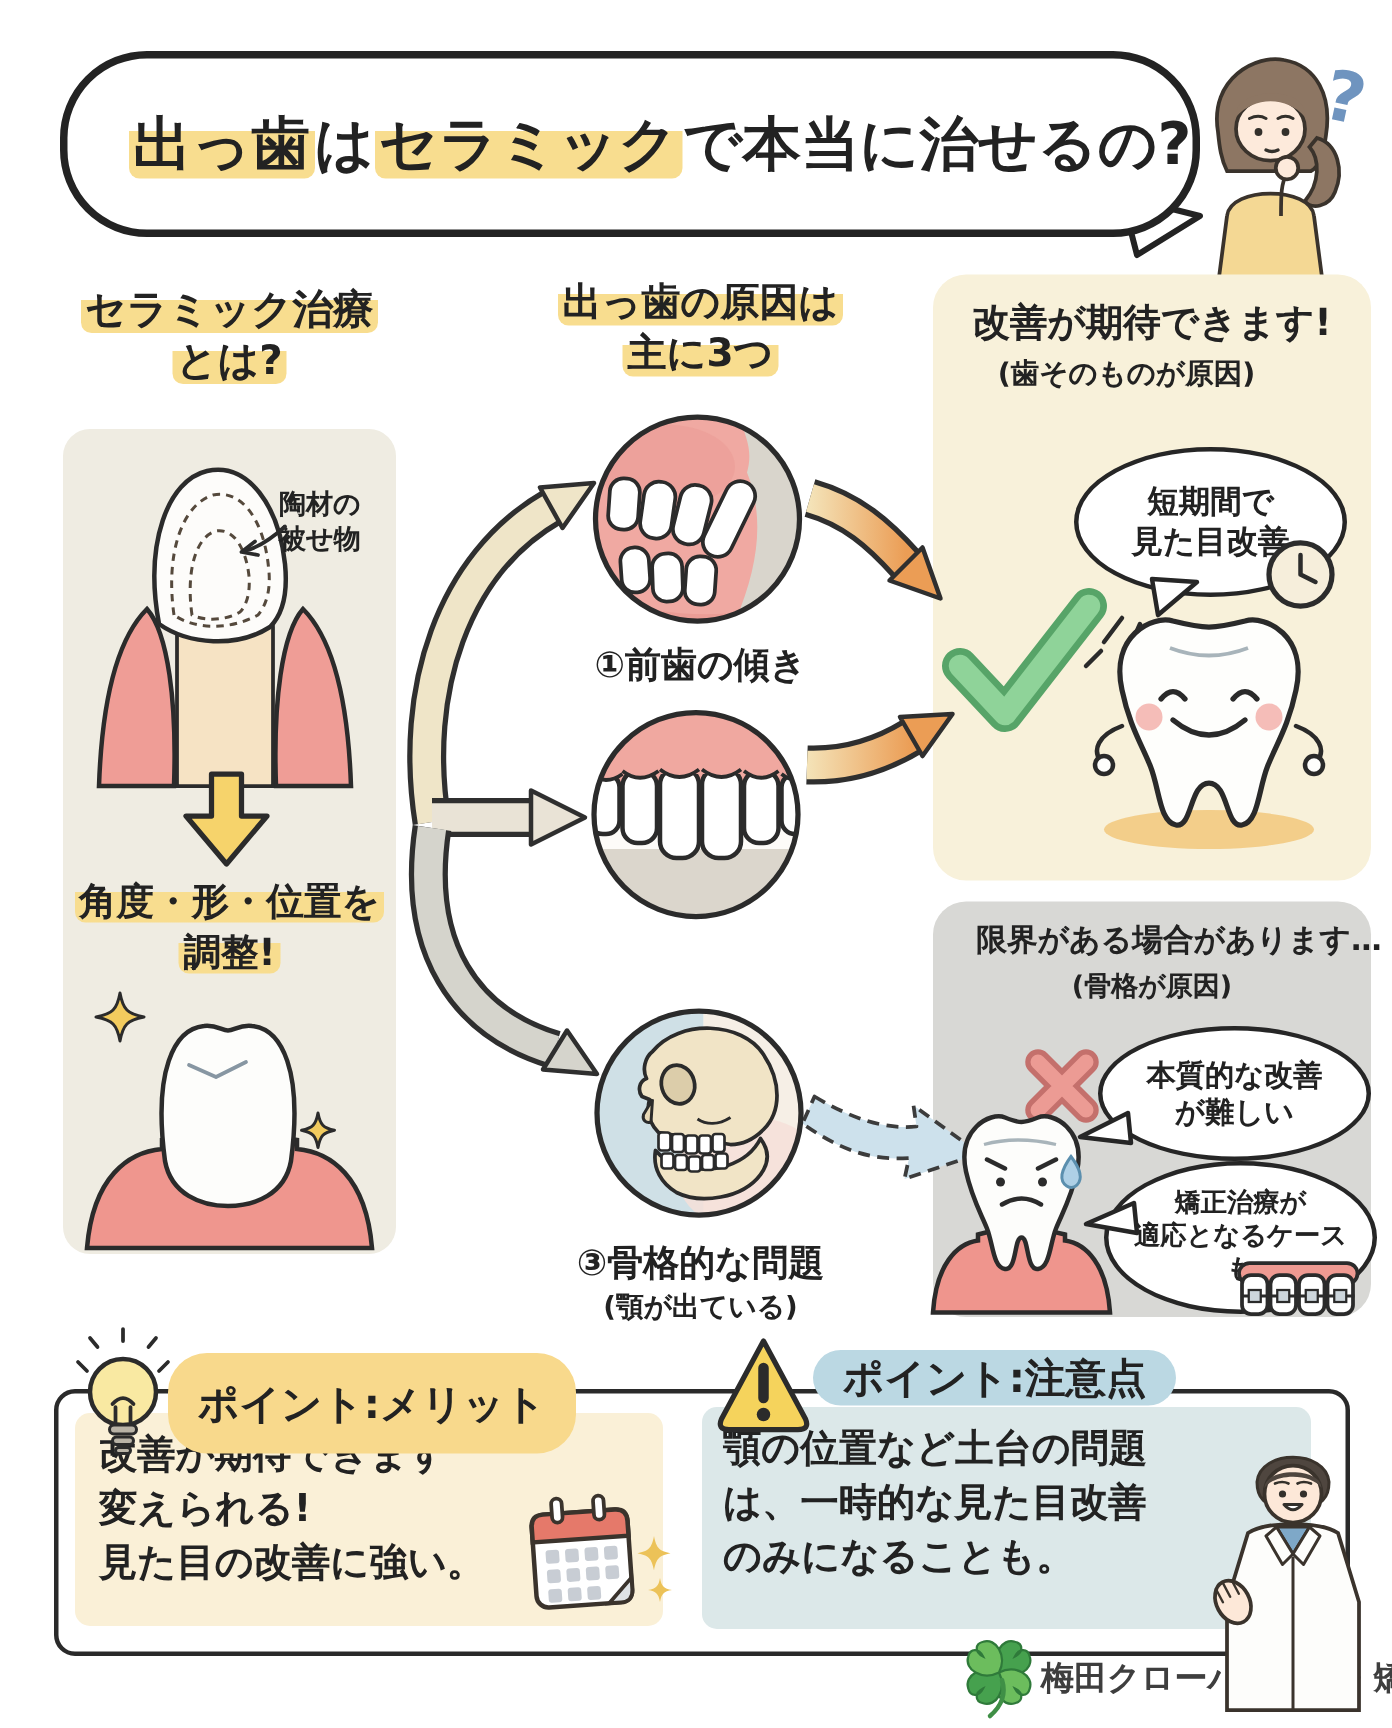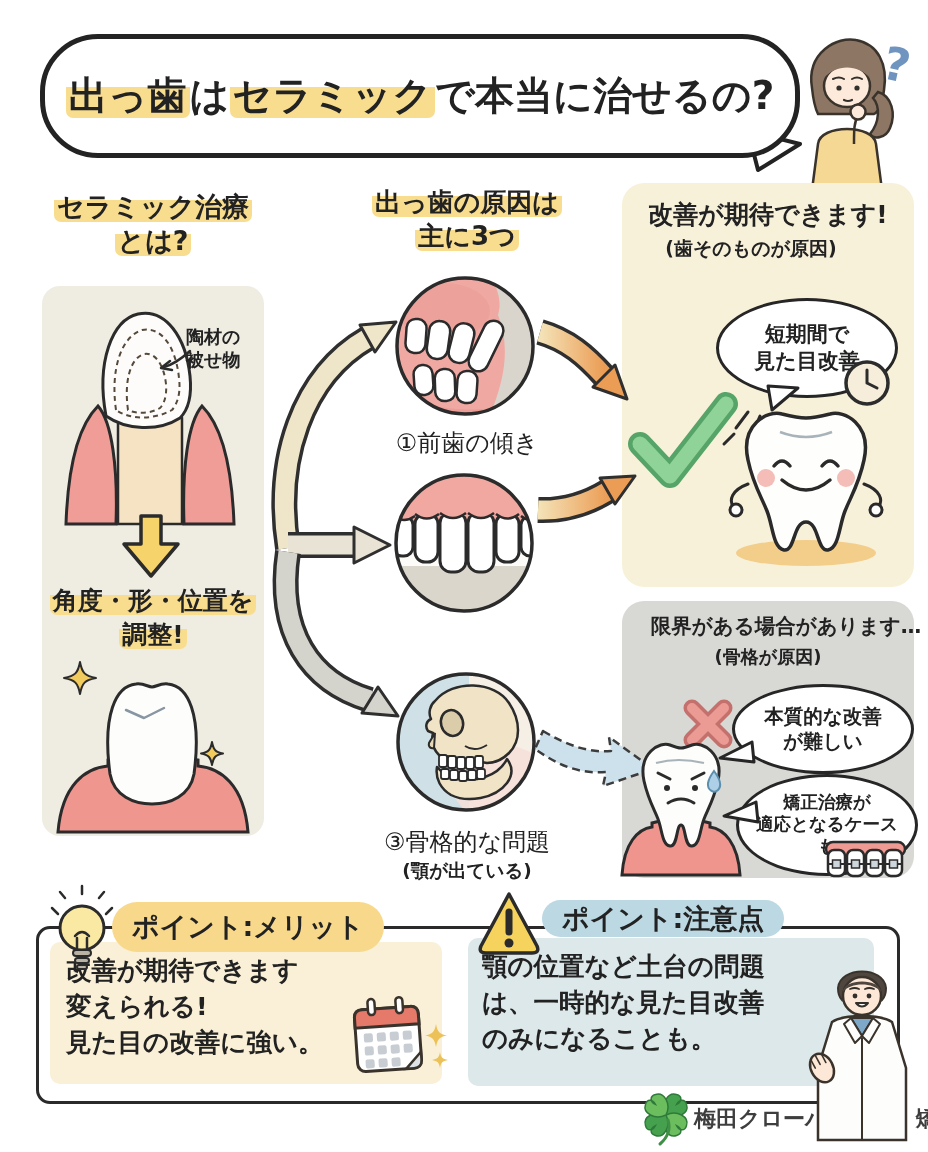--- a/index.html
+++ b/index.html
@@ -5,50 +5,50 @@
   html,body{margin:0;padding:0;background:#fff;}
   .canvas{position:relative;width:928px;height:1152px;background:#fff;overflow:hidden;
           font-family:"DejaVu Sans","Liberation Sans",sans-serif;color:#222;}
   .abs{position:absolute;}
   .hl{background:linear-gradient(transparent 30%, var(--highlight) 30%);border-radius:7px;padding:0 3px;}
   .nowrap{white-space:nowrap;}
   .ctr{text-align:center;}
   
   .title-bubble{left:40px;top:34px;width:750px;height:114px;background:#fff;border:5px solid #232323;
     border-radius:58px;display:flex;align-items:center;justify-content:center;z-index:2;}
-  .title-text{font-size:39px;font-weight:900;letter-spacing:0px;}
+  .title-text{font-size:39px;font-weight:900;letter-spacing:0px;padding-left:40px;}
   
   .ceramic-heading{left:42px;top:190px;width:222px;font-size:27px;font-weight:900;line-height:1.25;}
   .causes-heading{left:352px;top:186px;width:230px;font-size:26px;font-weight:900;line-height:1.3;}
   
   .left-panel{left:42px;top:286px;width:222px;height:550px;background:var(--left-panel);border-radius:18px;}
   .good-panel{left:622px;top:183px;width:292px;height:404px;background:var(--cream-panel);border-radius:22px;}
   .limit-panel{left:622px;top:601px;width:292px;height:277px;background:var(--gray-panel);border-radius:22px;}
   .good-title{left:622px;top:198px;width:292px;font-size:25px;font-weight:900;}
   .good-subtitle{left:622px;top:236px;width:258px;font-size:19px;font-weight:800;}
   .limit-title{left:622px;top:612px;width:292px;font-size:20.5px;font-weight:900;padding-left:18px;}
   .limit-subtitle{left:622px;top:645px;width:292px;font-size:18px;font-weight:800;}
   
   .crown-label{left:186px;top:326px;font-size:18px;font-weight:800;line-height:1.25;}
   .adjust-text{left:42px;top:584px;width:222px;font-size:25px;font-weight:900;line-height:1.35;}
   
-  .cause-label{font-size:24px;font-weight:400;}
+  .cause-label{font-size:24px;font-weight:700;}
   .cause-note{font-size:18.5px;font-weight:700;}
   
   .bubble{background:#fff;border:3.5px solid #262626;border-radius:50%;display:flex;align-items:center;
     justify-content:center;text-align:center;z-index:3;}
   .bubble-good{left:716px;top:298px;width:176px;height:94px;font-size:21px;font-weight:800;line-height:1.3;}
   .bubble-b1{left:732px;top:684px;width:176px;height:84px;font-size:19.5px;font-weight:800;line-height:1.3;}
   .bubble-b2{left:736px;top:774px;width:176px;height:96px;font-size:17.5px;font-weight:800;line-height:1.25;}
   .tail{z-index:4;}
   
   .bottom-box{left:36px;top:926px;width:858px;height:172px;border:3.5px solid #2a2a2a;border-radius:14px;background:#fff;}
   .merit-panel{left:50px;top:942px;width:392px;height:142px;background:var(--merit-panel);border-radius:10px;}
   .caution-panel{left:468px;top:938px;width:406px;height:148px;background:var(--caution-panel);border-radius:10px;}
-  .pill{height:50px;border-radius:26px;display:inline-flex;align-items:center;padding:0 20px;
+  .pill{height:67px;border-radius:26px;display:inline-flex;align-items:center;padding:0 20px;
     font-size:27px;font-weight:900;z-index:3;}
   .merit-pill{left:112px;top:902px;background:var(--merit-pill);}
   .caution-pill{left:542px;top:900px;background:var(--caution-pill);height:37px;}
   .point-body{font-size:25.5px;font-weight:800;line-height:1.42;}
   .merit-body{left:66px;top:952px;width:370px;}
   .caution-body{left:482px;top:948px;width:392px;}
   .footer-name{left:694px;top:1104px;font-size:22px;font-weight:700;color:#3e3e3e;}
   svg{display:block;overflow:visible;}
 </style>
 </head>

